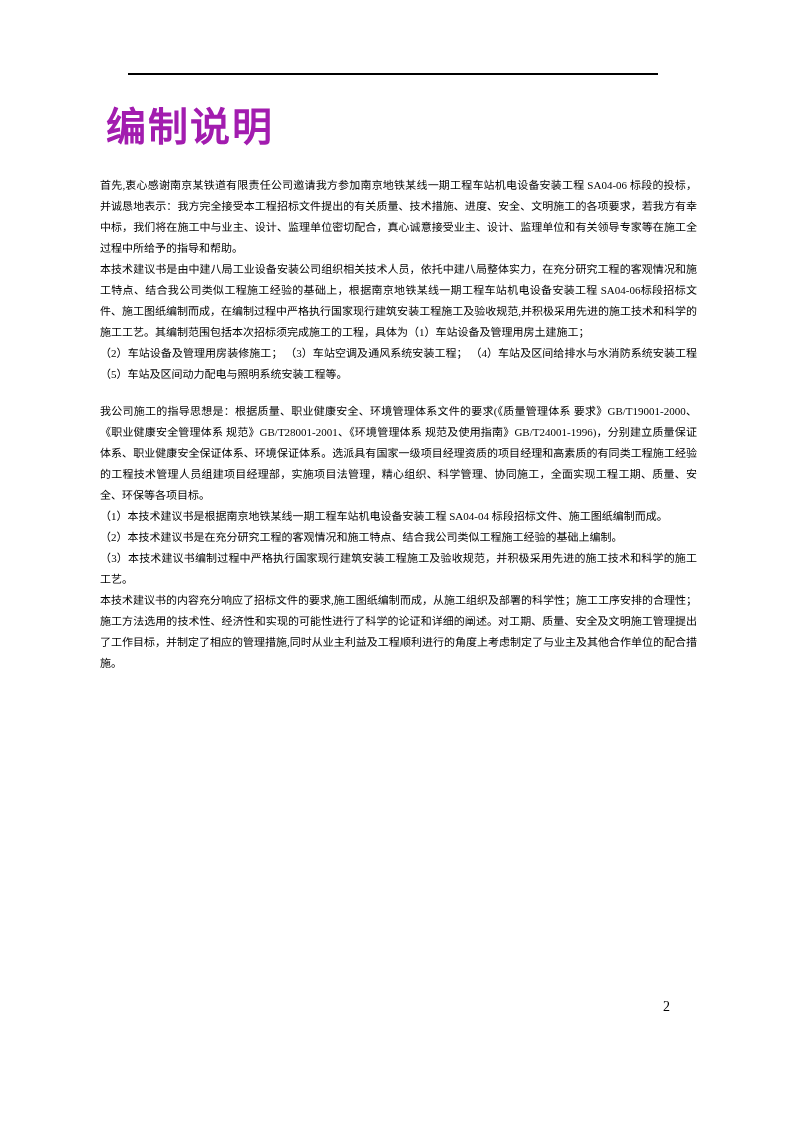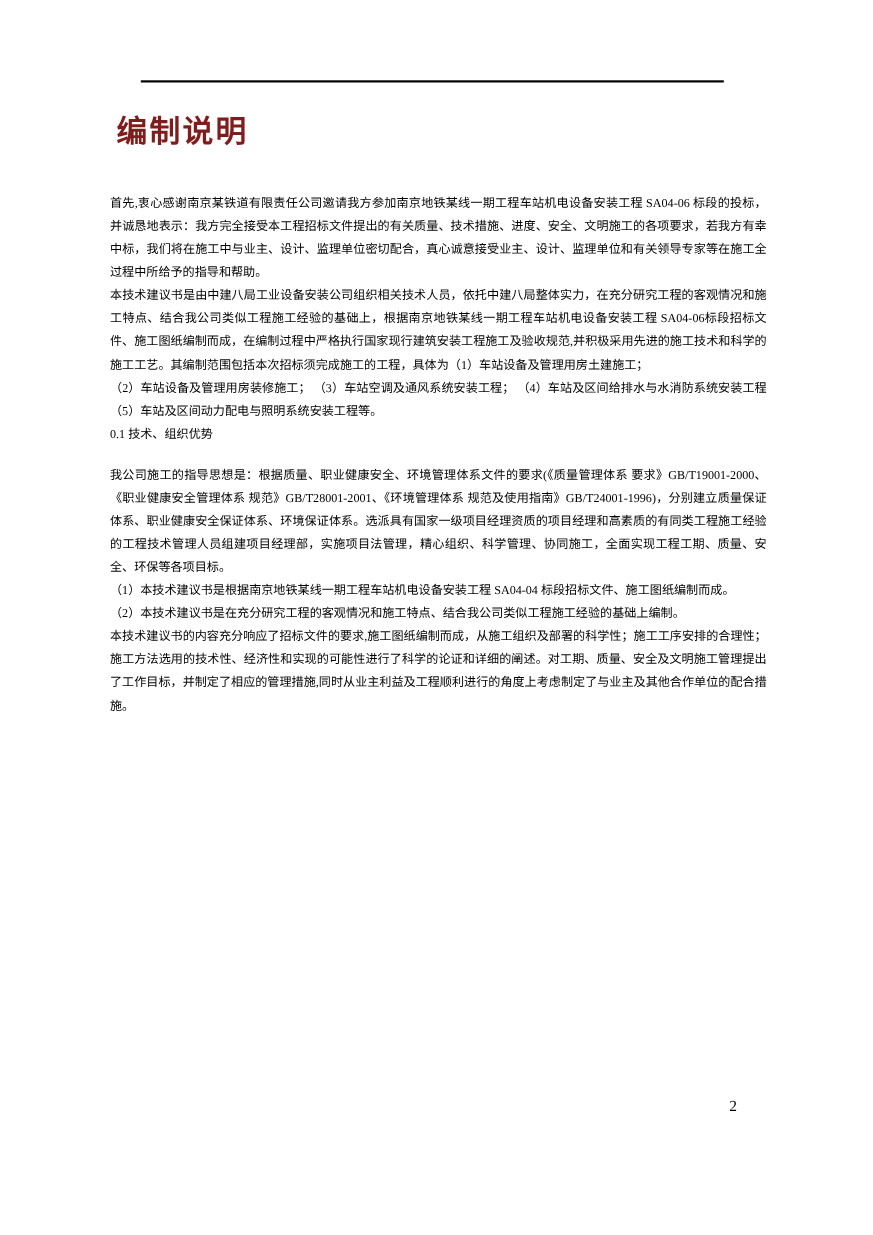--- a/index.html
+++ b/index.html
@@ -23,24 +23,24 @@
     width: 530px;
     height: 0;
     border-top: 2px solid #000000;
   }
   .doc-title {
     position: absolute;
     left: 106px;
     top: 103px;
     font-family: "Liberation Sans", "DejaVu Sans", sans-serif;
     font-weight: bold;
-    font-size: 28px;
+    font-size: 40px;
     line-height: 1.2;
     letter-spacing: 2px;
-    color: #7f1d1d;
+    color: #a21caf;
     white-space: nowrap;
   }
   .doc-body {
     position: absolute;
     left: 100px;
     top: 175px;
     width: 597px;
     font-size: 11px;
     line-height: 21px;
     text-align: justify;
@@ -65,20 +65,20 @@
 </head>
 <body>
 
 <div class="page">
   <div class="header-rule"></div>
   <div class="doc-title">编制说明</div>
   <div class="doc-body" id="doc-body">
       <p>首先,衷心感谢南京某铁道有限责任公司邀请我方参加南京地铁某线一期工程车站机电设备安装工程 SA04-06 标段的投标，并诚恳地表示：我方完全接受本工程招标文件提出的有关质量、技术措施、进度、安全、文明施工的各项要求，若我方有幸中标，我们将在施工中与业主、设计、监理单位密切配合，真心诚意接受业主、设计、监理单位和有关领导专家等在施工全过程中所给予的指导和帮助。</p>
       <p>本技术建议书是由中建八局工业设备安装公司组织相关技术人员，依托中建八局整体实力，在充分研究工程的客观情况和施工特点、结合我公司类似工程施工经验的基础上，根据南京地铁某线一期工程车站机电设备安装工程 SA04-06标段招标文件、施工图纸编制而成，在编制过程中严格执行国家现行建筑安装工程施工及验收规范,并积极采用先进的施工技术和科学的施工工艺。其编制范围包括本次招标须完成施工的工程，具体为（1）车站设备及管理用房土建施工；</p>
       <p>（2）车站设备及管理用房装修施工； （3）车站空调及通风系统安装工程； （4）车站及区间给排水与水消防系统安装工程（5）车站及区间动力配电与照明系统安装工程等。</p>
-      <p>0.1 技术、组织优势</p>
       <p class="gap-above">我公司施工的指导思想是：根据质量、职业健康安全、环境管理体系文件的要求(《质量管理体系 要求》GB/T19001-2000、《职业健康安全管理体系 规范》GB/T28001-2001、《环境管理体系 规范及使用指南》GB/T24001-1996)，分别建立质量保证体系、职业健康安全保证体系、环境保证体系。选派具有国家一级项目经理资质的项目经理和高素质的有同类工程施工经验的工程技术管理人员组建项目经理部，实施项目法管理，精心组织、科学管理、协同施工，全面实现工程工期、质量、安全、环保等各项目标。</p>
       <p>（1）本技术建议书是根据南京地铁某线一期工程车站机电设备安装工程 SA04-04 标段招标文件、施工图纸编制而成。</p>
       <p>（2）本技术建议书是在充分研究工程的客观情况和施工特点、结合我公司类似工程施工经验的基础上编制。</p>
+      <p>（3）本技术建议书编制过程中严格执行国家现行建筑安装工程施工及验收规范，并积极采用先进的施工技术和科学的施工工艺。</p>
       <p>本技术建议书的内容充分响应了招标文件的要求,施工图纸编制而成，从施工组织及部署的科学性；施工工序安排的合理性；施工方法选用的技术性、经济性和实现的可能性进行了科学的论证和详细的阐述。对工期、质量、安全及文明施工管理提出了工作目标，并制定了相应的管理措施,同时从业主利益及工程顺利进行的角度上考虑制定了与业主及其他合作单位的配合措施。</p>
     </div>
   <div class="page-number">2</div>
 </div>
 
 </body></html>

